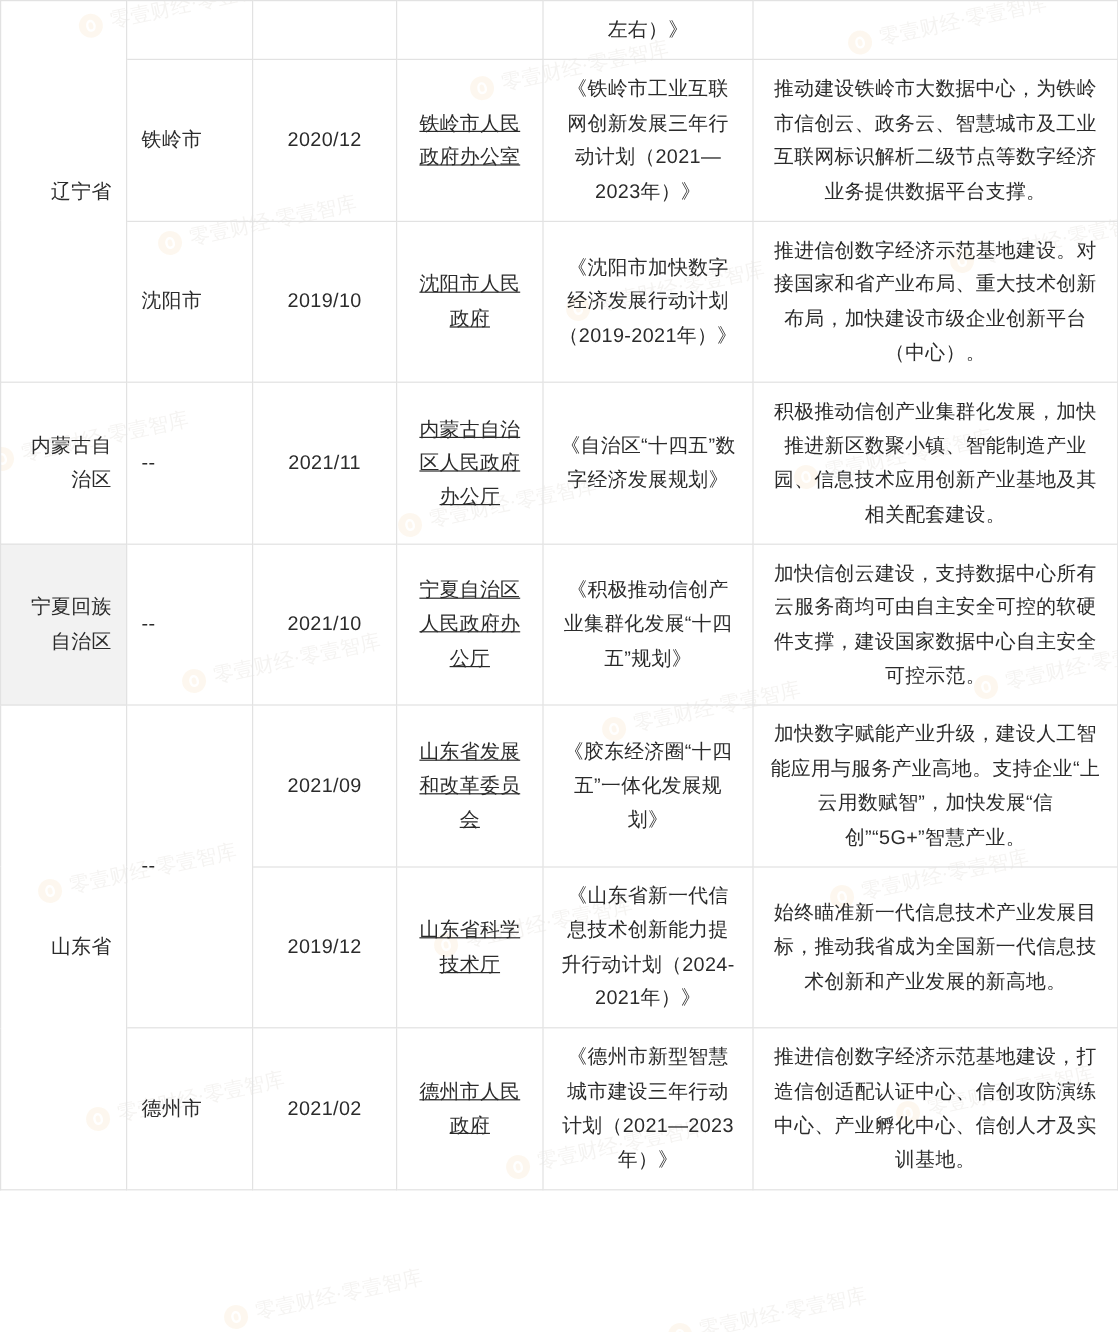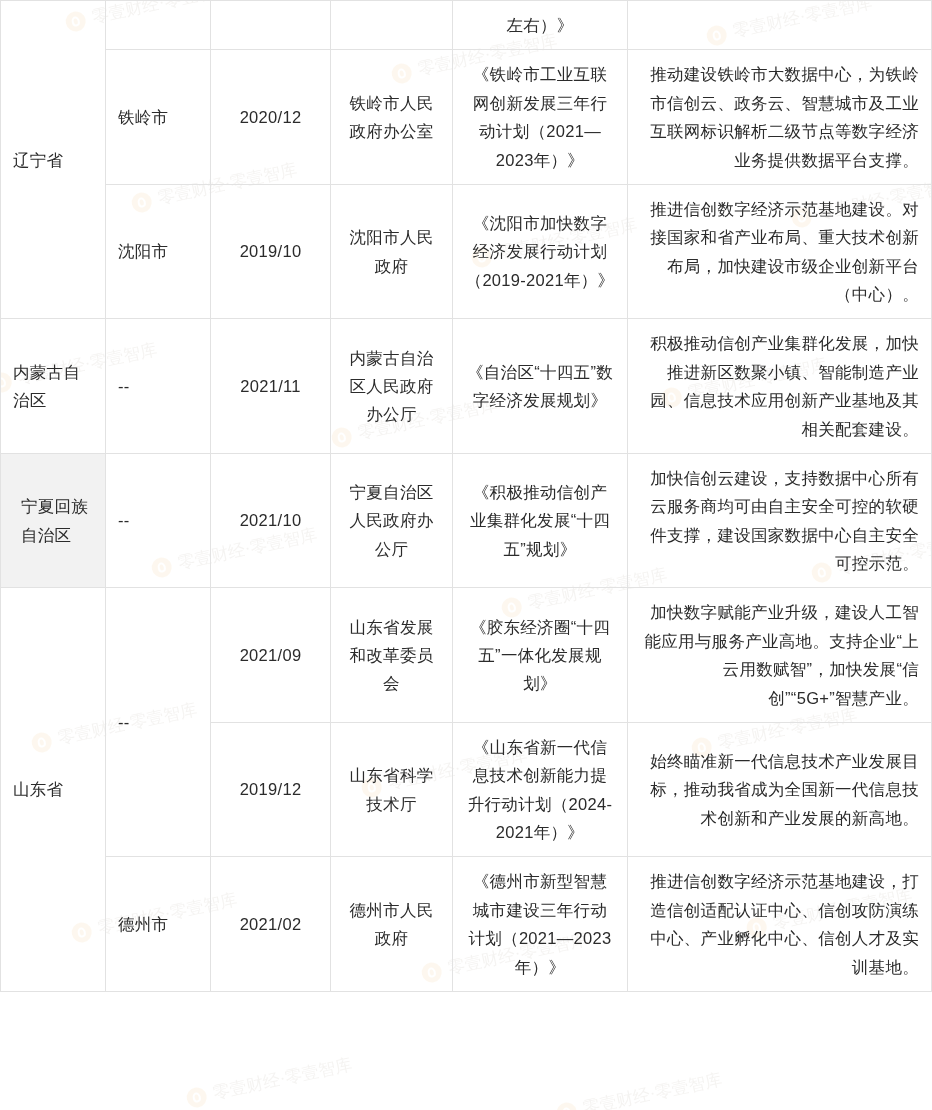--- a/index.html
+++ b/index.html
@@ -32,42 +32,43 @@
     border: 1px solid #e2e2e2;
     vertical-align: middle;
     padding: 10px 12px;
     font-size: 16.5px;
     line-height: 1.72;
     letter-spacing: 0.3px;
     background: transparent;
   }
   td.c-prov {
     width: 105px;
-    text-align: left;
+    text-align: right;
     background: #f2f2f2;
     font-size: 16.5px;
   }
   td.c-city {
     width: 105px;
     text-align: left;
   }
   td.c-date {
     width: 120px;
     text-align: center;
   }
   td.c-org {
     width: 122px;
     text-align: center;
+    text-decoration: underline;
   }
   td.c-doc {
     width: 175px;
     text-align: center;
   }
   td.c-desc {
-    text-align: right;
+    text-align: center;
   }
   .row-shade td {
     background: #f7f7f7;
   }
   .row-shade td.c-prov {
     background: #f2f2f2;
     padding-left: 20px;
   }
   
   .wm-layer {

